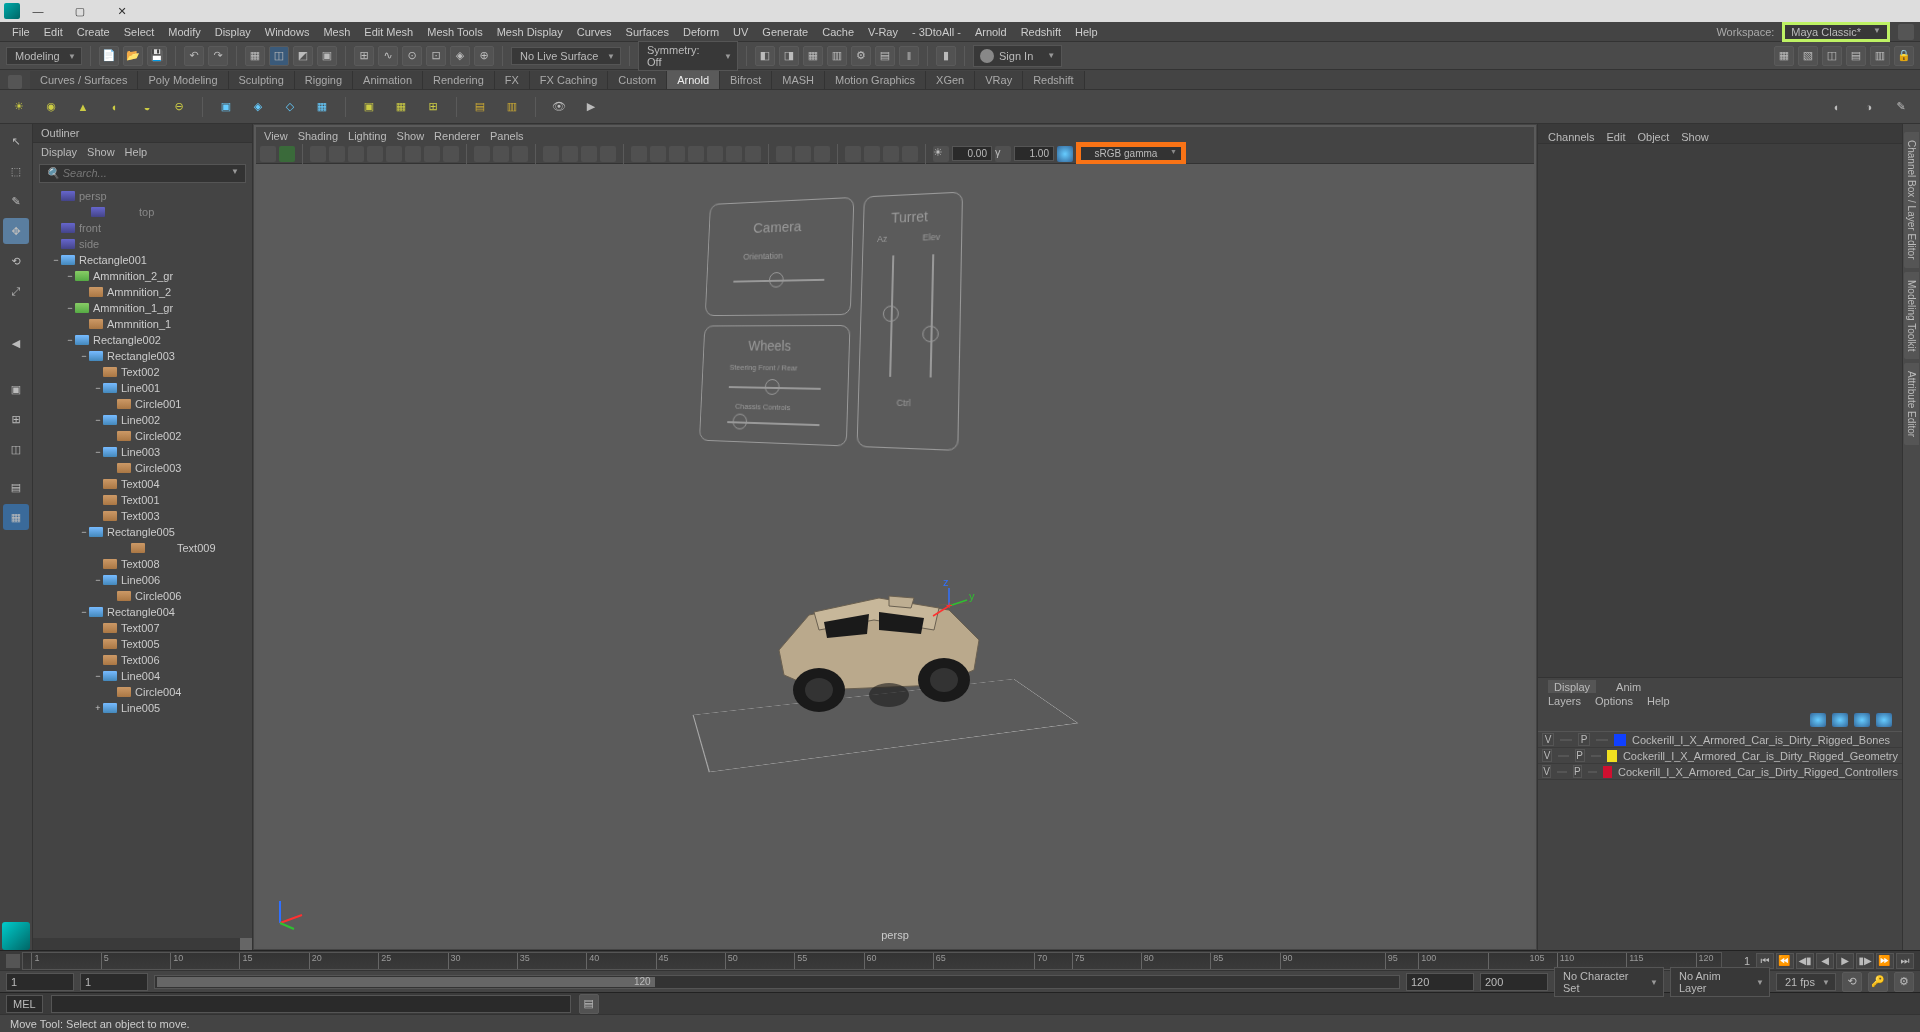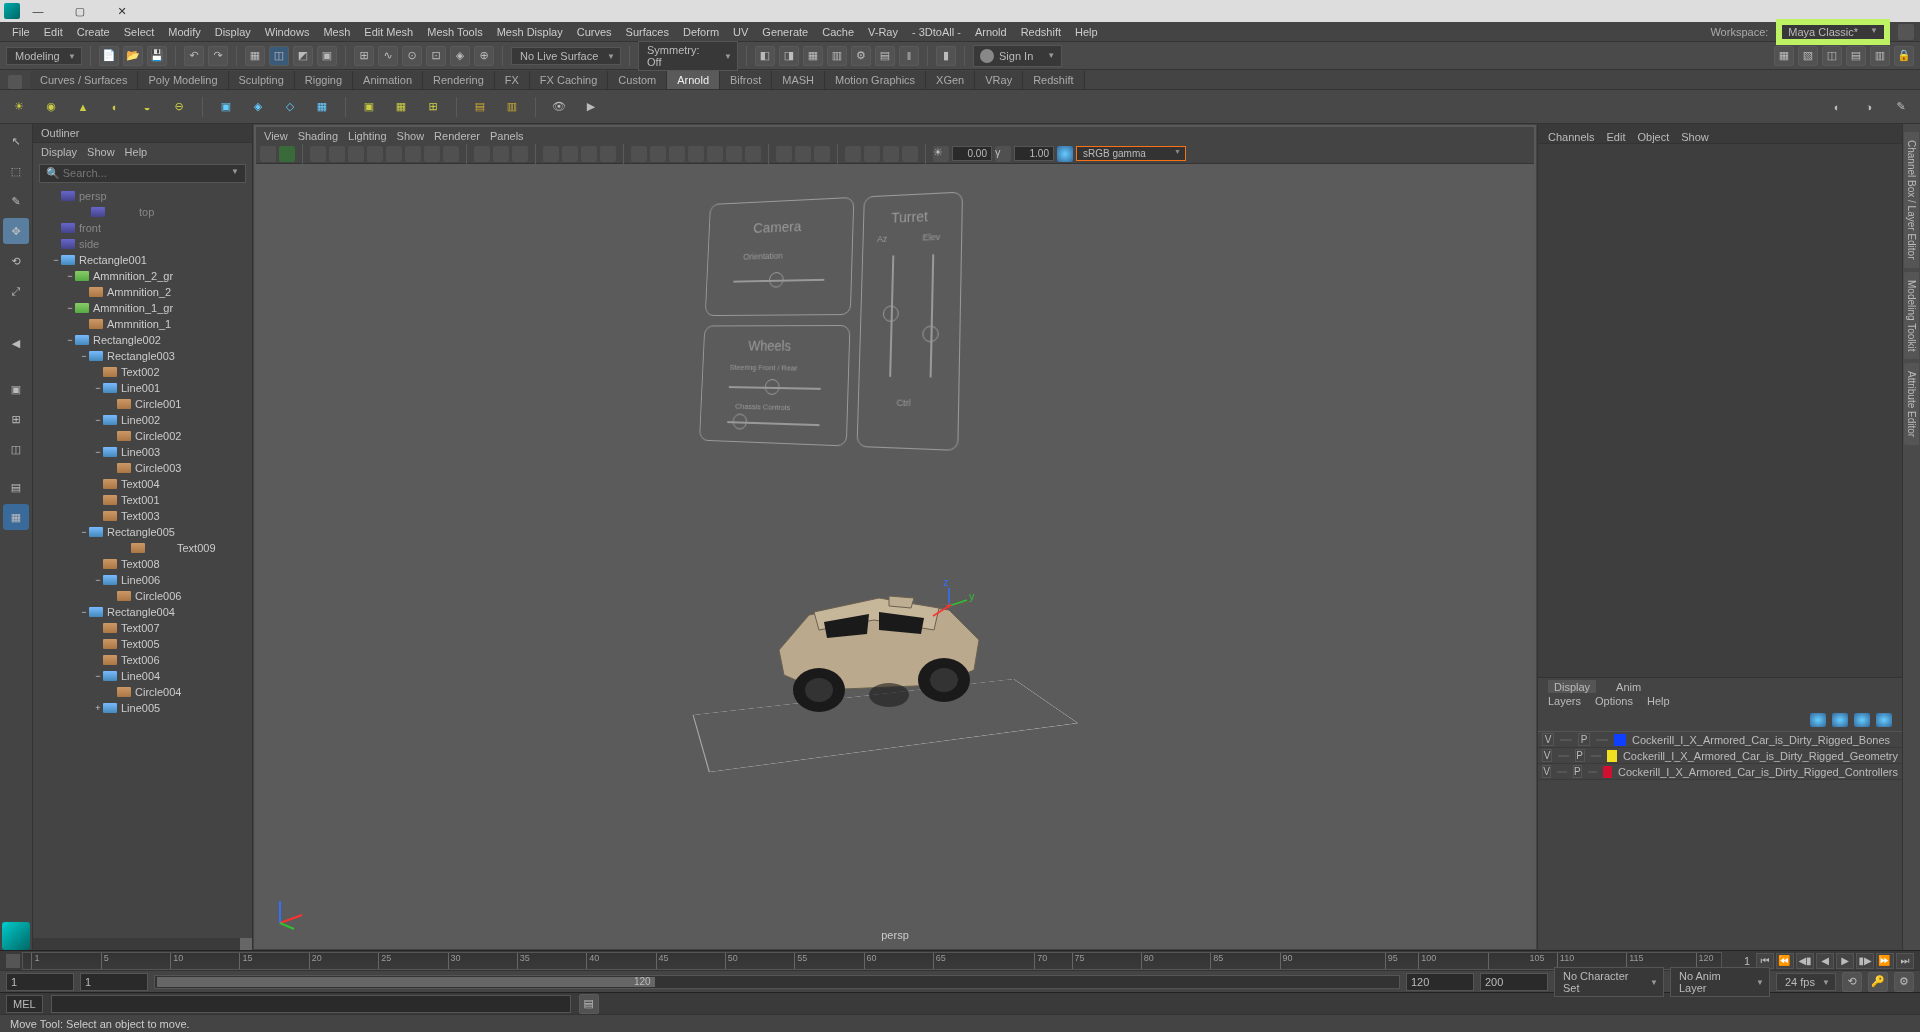--- a/index.html
+++ b/index.html
@@ -6,21 +6,21 @@
 body { background: #444; width: 1920px; height: 1032px; overflow: hidden; display: flex; flex-direction: column; }
 .titlebar { height: 22px; background: #ddd; display: flex; align-items: center; padding: 0 4px; }
 .titlebar .logo { width: 16px; height: 16px; background: linear-gradient(135deg,#0aa 0%,#066 100%); margin-right: 6px; border-radius: 2px; }
 .titlebar .title { color: #333; font-size: 11px; flex: 1; }
 .titlebar .winbtns { display: flex; gap: 18px; }
 .titlebar .winbtn { width: 24px; height: 18px; display:flex; align-items:center; justify-content:center; color:#333; }
 .menubar { height: 20px; background: #444; display: flex; align-items: center; padding: 0 6px; gap: 2px; border-bottom: 1px solid #333; }
 .menubar .mitem { padding: 2px 6px; color: #ccc; font-size: 11px; cursor: default; }
 .menubar .spacer { flex: 1; }
 .menubar .ws { color:#aaa; font-size:11px; }
-.menubar .wsdd { background:#383838; border:6px solid #bef264; padding:1px 26px 1px 6px; margin-left:6px; position:relative; }
+.menubar .wsdd { background:#383838; border:3px solid #bef264; padding:1px 26px 1px 6px; margin-left:6px; position:relative; }
 .menubar .wsdd::after { content:"▼"; position:absolute; right:6px; font-size:8px; color:#999; }
 .menubar .sbar { width:16px; height:16px; margin-left:6px; background:#555; border-radius:2px; }
 .shelfrow { height: 28px; background: #4a4a4a; border-bottom:1px solid #333; display:flex; align-items:center; padding:0 6px; gap:4px; }
 .dd { background:#383838; border:1px solid #555; padding:2px 20px 2px 8px; position:relative; font-size:11px; }
 .dd::after { content:"▼"; position:absolute; right:5px; font-size:8px; color:#999; top:50%; transform:translateY(-50%);}
 .sep { width:1px; height:20px; background:#5a5a5a; margin:0 4px; }
 .tbtn { width:20px; height:20px; background:#525252; border:1px solid #5a5a5a; border-radius:2px; display:flex; align-items:center; justify-content:center; }
 .tbtn.on { background:#3a5a7a; }
 .signin { background:#383838; border:1px solid #555; padding:3px 28px 3px 6px; display:flex; align-items:center; gap:5px; position:relative; }
 .signin::after { content:"▼"; position:absolute; right:6px; font-size:8px; color:#999; }
@@ -30,41 +30,41 @@
 .tabsrow .tab.active { background:#5a5a5a; color:#eee; }
 .shelficons { height: 34px; background:#484848; border-bottom:1px solid #333; display:flex; align-items:center; padding:0 6px; gap:6px; }
 .shelficons .sico { width:26px; height:26px; border-radius:3px; display:flex;align-items:center;justify-content:center; }
 .maingrid { flex:1; display:flex; overflow:hidden; }
 .leftbar { width:33px; background:#444; border-right:1px solid #333; display:flex; flex-direction:column; align-items:center; padding-top:4px; gap:4px; }
 .lbtn { width:26px; height:26px; border-radius:3px; display:flex;align-items:center;justify-content:center; }
 .lbtn.sel { background:#5a7ea0; }
 .outliner { width:220px; background:#444; border-right:1px solid #333; display:flex; flex-direction:column; }
 .outliner .paneltitle { background:#3a3a3a; padding:3px 8px; font-size:11px; border-bottom:1px solid #333; }
 .outliner .omenu { background:#444; padding:3px 8px; display:flex; gap:10px; font-size:11px; }
-.outliner .search { margin:3px 6px; background:#333; border:1px solid #555; padding:2px 6px; font-size:11px; position:relative; }
+.outliner .search { margin:3px 6px; background:#333; border:1px solid #555; padding:2px 6px; font-size:11px; position:relative;font-style:italic; }
 .outliner .search::after { content:"▼"; position:absolute; right:6px; font-size:8px; color:#999; }
 .outliner .tree { flex:1; overflow-y:auto; overflow-x:hidden; padding:2px 0; }
 .outliner .tree::-webkit-scrollbar { width:12px; }
 .outliner .tree::-webkit-scrollbar-track { background:#3a3a3a; }
 .outliner .tree::-webkit-scrollbar-thumb { background:#666; border-radius:2px; }
 .node { display:flex; align-items:center; height:16px; padding-right:4px; cursor:default; }
 .node .tw { width:10px; text-align:center; font-size:9px; color:#ccc; }
 .node .nicon { width:14px; height:10px; margin-right:4px; border-radius:1px; }
 .node .nicon.cam { background:linear-gradient(#66c,#448); }
 .node .nicon.xf { background:linear-gradient(#7bf,#48b); }
 .node .nicon.grp { background:linear-gradient(#8c6,#5a4); }
 .node .nicon.sh { background:linear-gradient(#c96,#a74); }
 .node .lbl { font-size:11px; color:#ccc; white-space:nowrap; }
 .node .lbl.dim { color:#888; }
 .viewport { flex:1; display:flex; flex-direction:column; background:#444; border:2px solid #5a5a5a; margin:1px; }
 .vpmenu { height:17px; background:#444; display:flex; align-items:center; padding:0 8px; gap:10px; font-size:11px; }
 .vptool { height:20px; background:#444; border-bottom:1px solid #333; display:flex; align-items:center; padding:0 4px; gap:3px; }
 .vptool .vb { width:16px; height:16px; border-radius:2px; background:#505050; }
 .vptool .vinput { background:#2a2a2a; border:1px solid #555; padding:1px 4px; width:40px; font-size:10px; text-align:right; }
-.vptool .vdd { background:#333; border:1px solid #f97316; padding:1px 16px 1px 6px; font-size:10px; position:relative; width:110px; }
+.vptool .vdd { background:#333; border:5px solid #f97316; padding:1px 16px 1px 6px; font-size:10px; position:relative; width:110px;text-align:center; }
 .vptool .vdd::after { content:"▼"; position:absolute; right:4px; font-size:7px; color:#888; }
 .vpcanvas { flex:1; background:#5b5b5b; position:relative; overflow:hidden; }
 .vplabel { position:absolute; bottom:6px; left:50%; transform:translateX(-50%); font-size:11px; color:#ccc; }
 .axisgizmo { position:absolute; left:16px; bottom:16px; width:40px; height:40px; }
 .rightpane { width:365px; background:#444; border-left:1px solid #333; display:flex; flex-direction:column; }
 .rightpane .rtabs { height:20px; background:#3a3a3a; display:flex; align-items:flex-end; gap:12px; padding:0 10px; font-size:11px; border-bottom:1px solid #333; }
 .rightpane .rbody { flex:1; background:#3e3e3e; }
 .rightpane .rtabs2 { height:18px; display:flex; gap:14px; padding:2px 10px; font-size:11px; border-top:1px solid #333;}
 .rightpane .lmenu { height:16px; display:flex; gap:14px; padding:0 10px; font-size:11px; }
 .rightpane .licons { height:20px; display:flex; justify-content:flex-end; gap:6px; padding:2px 10px; }
@@ -669,21 +669,21 @@
   <input class="rinput" value="1" style="">
   <div class="rrange">
       <div class="bar">
         <span style="position:absolute;right:4px;top:-1px;font-size:10px">120</span>
       </div>
     </div>
   <input class="rinput" value="120" style="">
   <input class="rinput" value="200" style="">
   <div class="dd" style="width:110px">No Character Set</div>
   <div class="dd" style="width:100px">No Anim Layer</div>
-  <div class="dd" style="width:60px">24 fps</div>
+  <div class="dd" style="width:60px">21 fps</div>
   <div class="tbtn">⟲</div>
   <div class="tbtn">🔑</div>
   <div class="tbtn">⚙</div>
 </div>
 
 <div class="cmdrow">
   <div class="lbl">MEL</div>
   <input style="width: 520px; background: rgb(42, 42, 42); border: 1px solid rgb(85, 85, 85); padding: 2px 6px; color: rgb(204, 204, 204);">
   <div class="tbtn">▤</div>
 </div>

